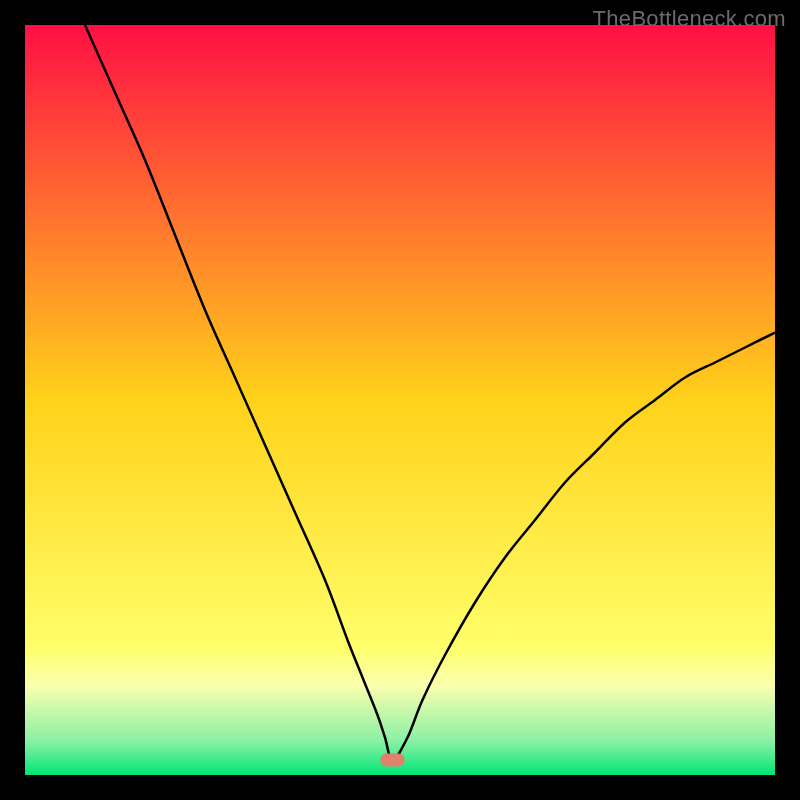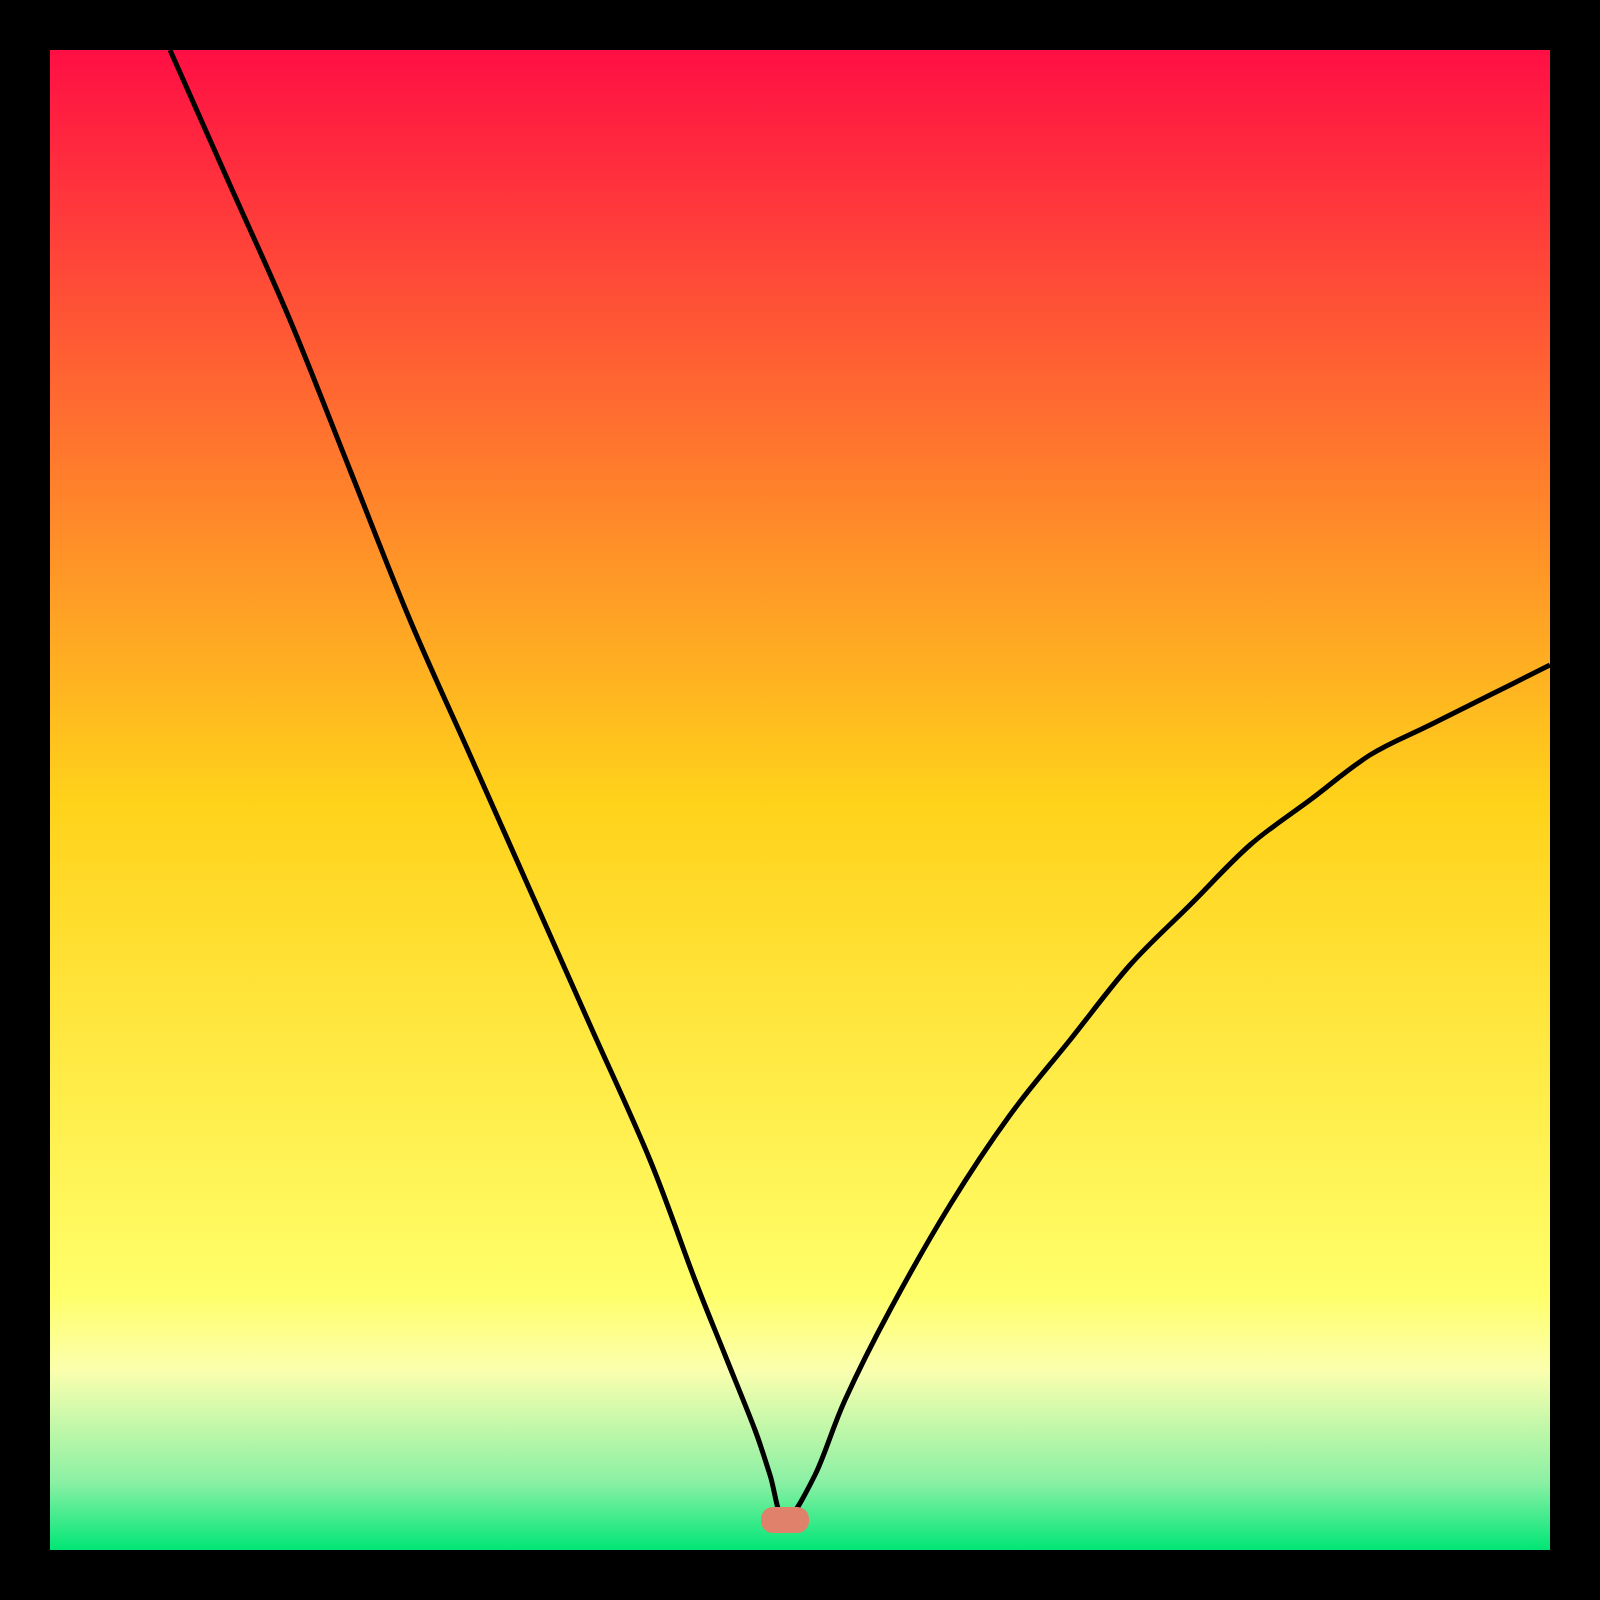--- a/index.html
+++ b/index.html
@@ -31,20 +31,21 @@
     left: 25px;
     top: 25px;
     width: 750px;
     height: 750px;
   }
 </style>
 </head>
 <body>
 
 <div class="frame">
+  <div class="watermark">TheBottleneck.com</div>
   <div class="plot-wrap">
     <svg id="chart-svg" viewBox="0 0 750 750" width="750" height="750" preserveAspectRatio="none">
       <defs>
         <linearGradient id="bg-grad" x1="0" y1="0" x2="0" y2="1">
             <stop offset="0.00%" stop-color="#ff0f44"></stop>
             <stop offset="50.00%" stop-color="#ffd21a"></stop>
             <stop offset="83.00%" stop-color="#ffff6a"></stop>
             <stop offset="88.00%" stop-color="#fbffae"></stop>
             <stop offset="95.50%" stop-color="#8af0a4"></stop>
             <stop offset="100.00%" stop-color="#00e676"></stop>

